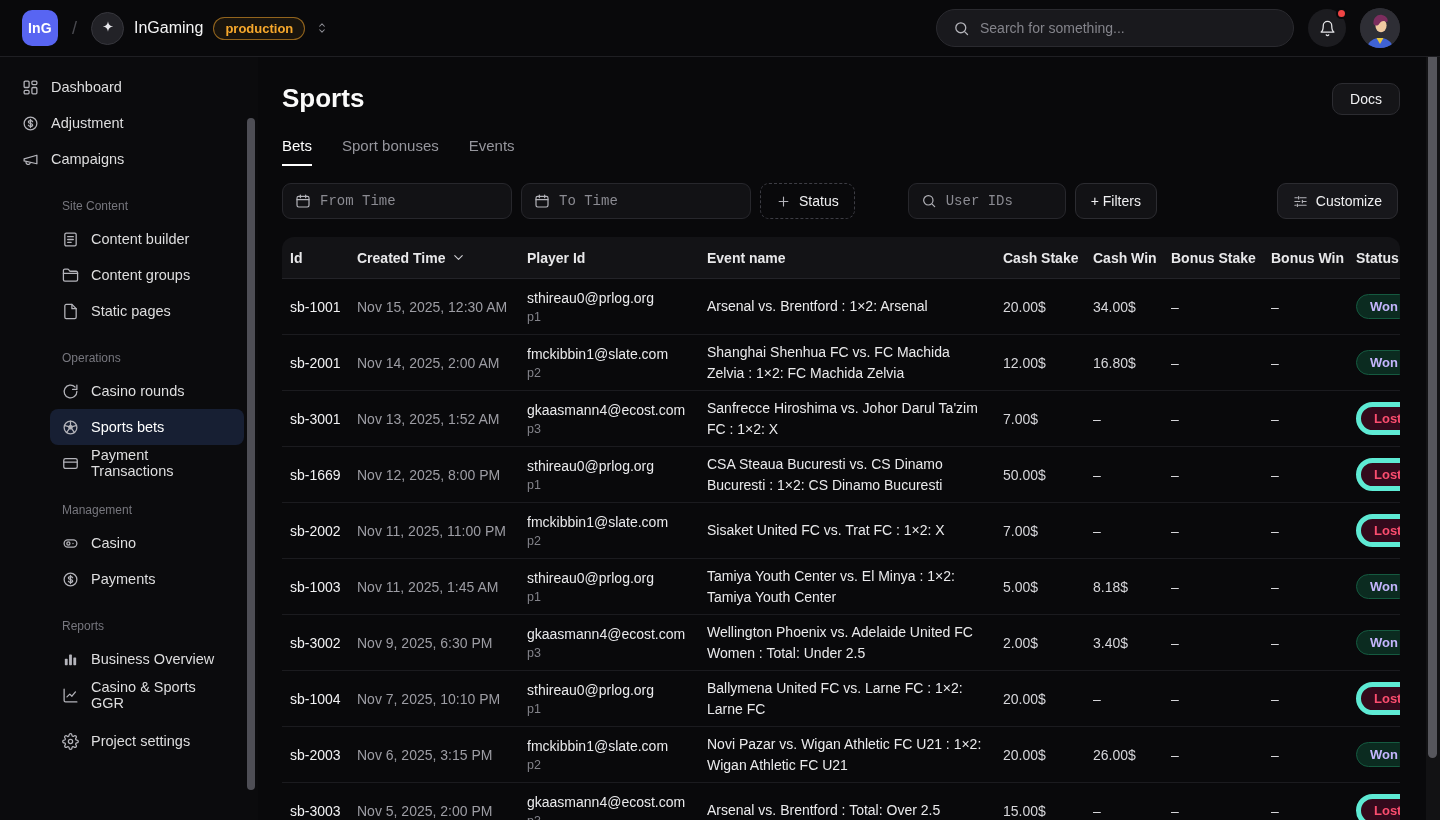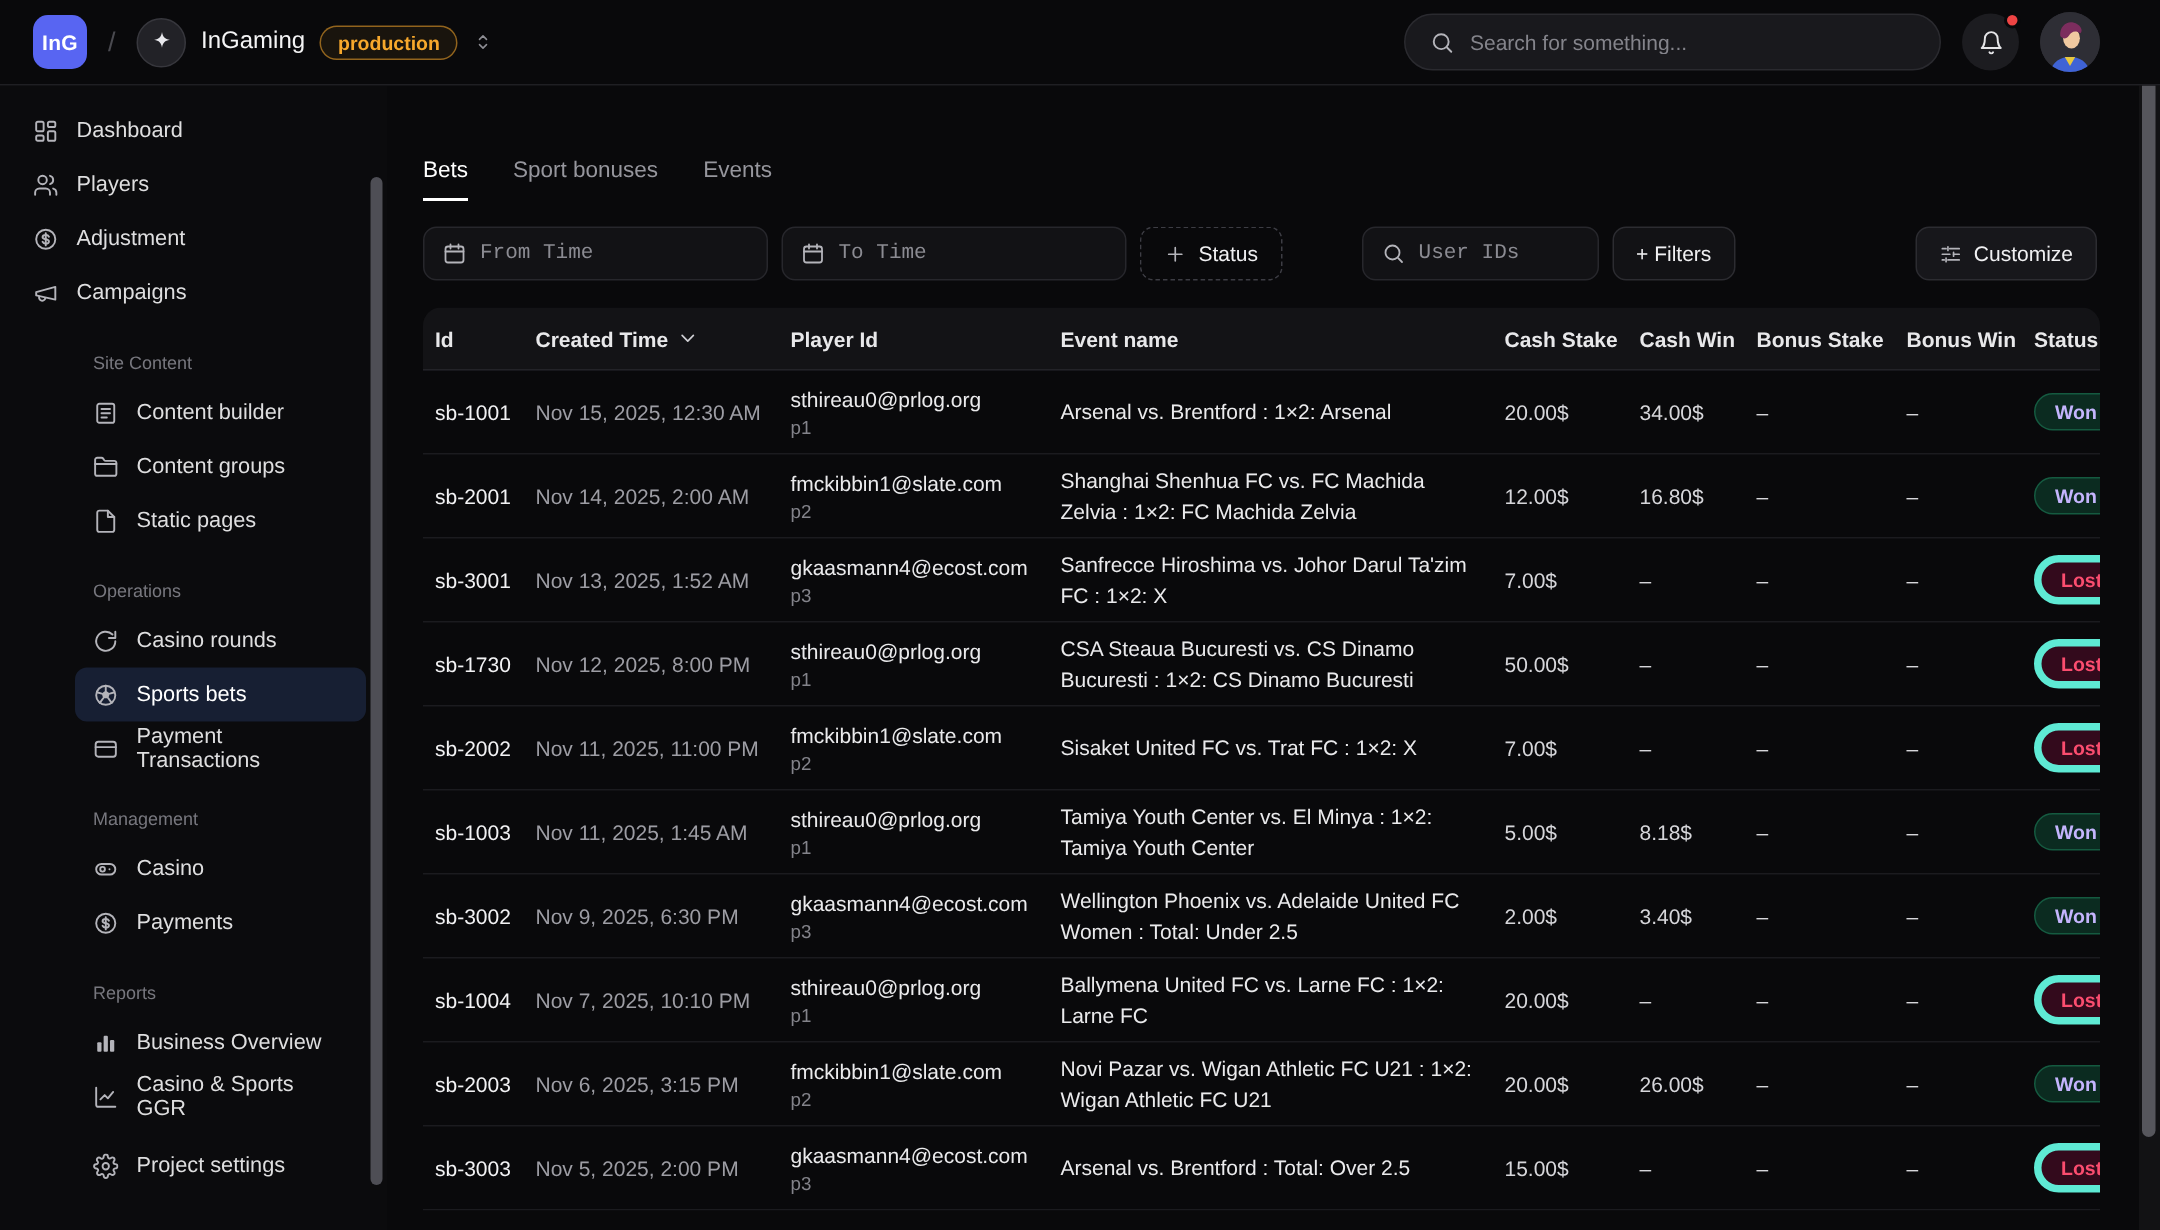--- a/index.html
+++ b/index.html
@@ -171,31 +171,20 @@
             <svg viewBox="0 0 24 24">
               <rect x="3" y="3" width="7" height="9" rx="1.5"></rect>
               <rect x="14" y="3" width="7" height="5" rx="1.5"></rect>
               <rect x="14" y="12" width="7" height="9" rx="1.5"></rect>
               <rect x="3" y="16" width="7" height="5" rx="1.5"></rect>
             </svg>
           </span>
     <span class="nav-label">Dashboard</span>
   </div>
 
-  <div class="nav-item">
-    <span class="ico nav-icon">
-            <svg viewBox="0 0 24 24">
-              <path d="M16 21v-2a4 4 0 0 0-4-4H6a4 4 0 0 0-4 4v2"></path>
-              <circle cx="9" cy="7" r="4"></circle>
-              <path d="M22 21v-2a4 4 0 0 0-3-3.87"></path>
-              <path d="M16 3.13a4 4 0 0 1 0 7.75"></path>
-            </svg>
-          </span>
-    <span class="nav-label">Players</span>
-  </div>
 
   <div class="nav-item">
     <span class="ico nav-icon">
             <svg viewBox="0 0 24 24">
               <circle cx="12" cy="12" r="9"></circle>
               <path d="M15 9.6a3.2 3.2 0 0 0-3-1.6c-1.7 0-3 .9-3 2s1.3 1.6 3 2 3 .9 3 2-1.3 2-3 2a3.2 3.2 0 0 1-3-1.6"></path>
               <path d="M12 6.2v11.6"></path>
             </svg>
           </span>
     <span class="nav-label">Adjustment</span>
@@ -338,20 +327,24 @@
     <span class="nav-label">Project settings</span>
   </div>
 </div>
     </div>
   <div class="sidebar-scrollbar">
       <div class="thumb"></div>
     </div>
 </nav>
 
 <main class="main">
+  <div class="main-head">
+    <h1 class="page-title">Sports</h1>
+    <button class="docs-btn">Docs</button>
+  </div>
 
   <div class="tabs" id="tabs-row">
       <div class="tab active">Bets</div>
       <div class="tab">Sport bonuses</div>
       <div class="tab">Events</div>
     </div>
 
   <div class="filters">
     <div class="input-box w-from">
       <span class="ico">
@@ -466,21 +459,21 @@
     <div class="c c-stake cell-num">7.00$</div>
     <div class="c c-cwin cell-num">–</div>
     <div class="c c-bstake cell-num">–</div>
     <div class="c c-bwin cell-num">–</div>
     <div class="c c-status">
       <span class="status-badge lost">Lost</span>
     </div>
   </div>
 
   <div class="trow">
-    <div class="c c-id cell-id">sb-1730</div>
+    <div class="c c-id cell-id">sb-1669</div>
     <div class="c c-created cell-date">Nov 12, 2025, 8:00 PM</div>
     <div class="c c-player">
       <div class="cell-email">sthireau0@prlog.org</div>
       <div class="cell-sub">p1</div>
     </div>
     <div class="c c-event cell-event">CSA Steaua Bucuresti vs. CS Dinamo Bucuresti : 1×2: CS Dinamo Bucuresti</div>
     <div class="c c-stake cell-num">50.00$</div>
     <div class="c c-cwin cell-num">–</div>
     <div class="c c-bstake cell-num">–</div>
     <div class="c c-bwin cell-num">–</div>

